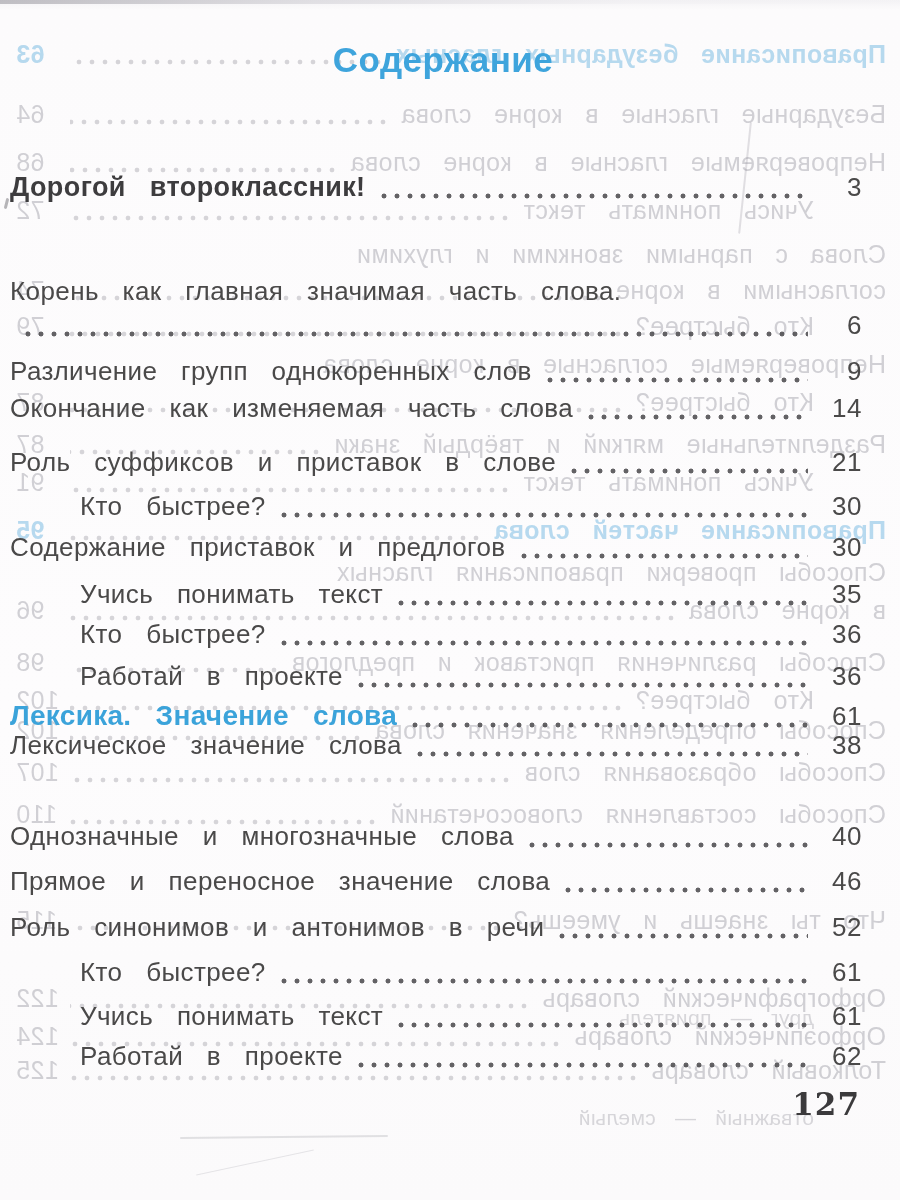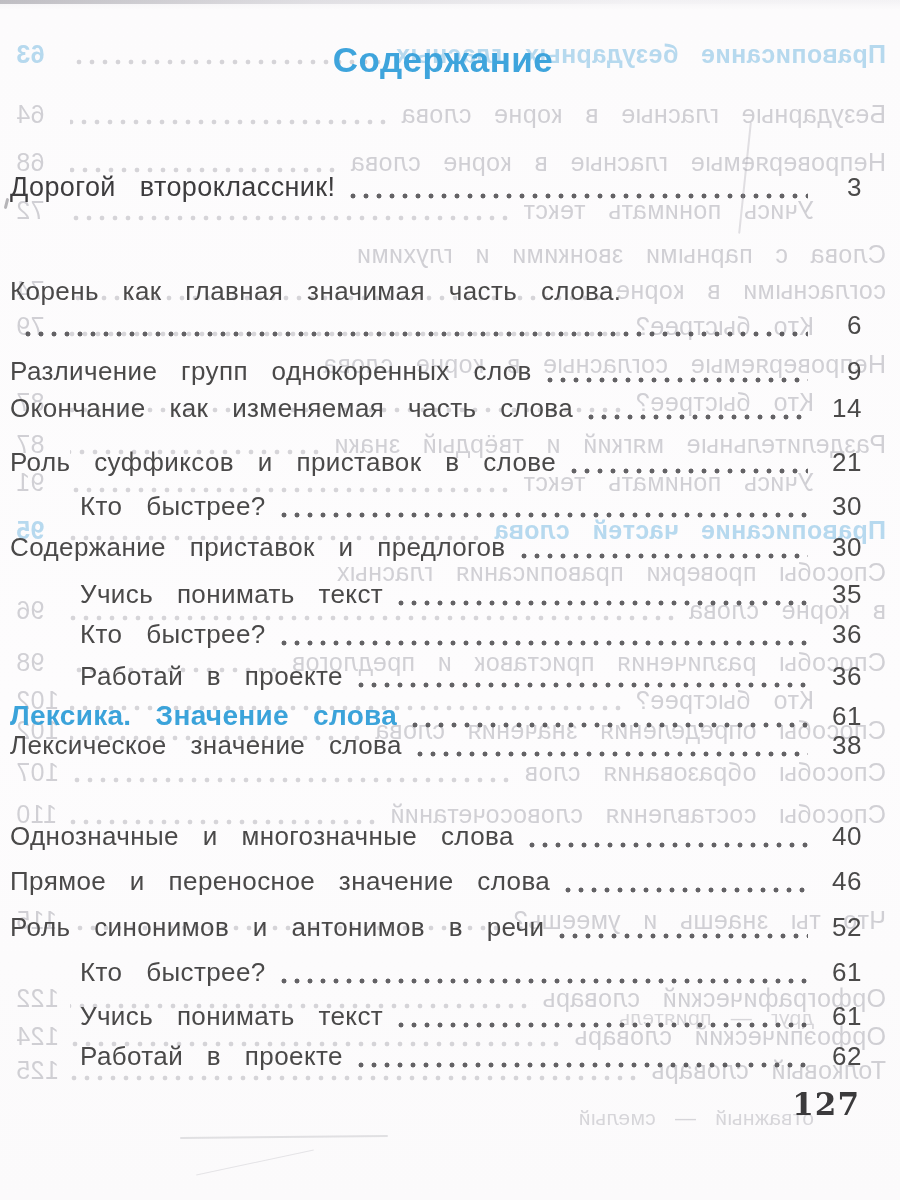--- a/index.html
+++ b/index.html
@@ -68,21 +68,21 @@
     font-size:26px;color:#4a4949;letter-spacing:.4px;word-spacing:.62em;
     line-height:32px;
   }
   .toc-row .label{flex:0 0 auto;}
   .leader{
     flex:1 1 auto;align-self:flex-end;height:7px;margin:0 2px 4px 12px;
     background-image:radial-gradient(circle at 6px 4px,rgba(72,71,74,.85) 2.1px,rgba(0,0,0,0) 2.8px);
     background-size:13px 7px;background-repeat:repeat-x;
   }
   .pagenum{flex:0 0 auto;min-width:52px;text-align:right;font-weight:normal;color:#4a4949;font-size:26px;letter-spacing:.5px;}
-  .intro .label{font-weight:normal;color:#3d3c3e;font-size:27px;}
+  .intro .label{font-weight:bold;color:#3d3c3e;font-size:27px;}
   .section .label{font-weight:bold;color:#3ba3da;font-size:28px;letter-spacing:.3px;}
   .sub{padding-left:70px;}
   .folio{
     position:absolute;top:1086px;right:40px;
     font-family:"DejaVu Serif",serif;font-size:31px;font-weight:bold;
     color:#3b3a3c;letter-spacing:1px;
   }
 </style>
 </head>
 <body>

